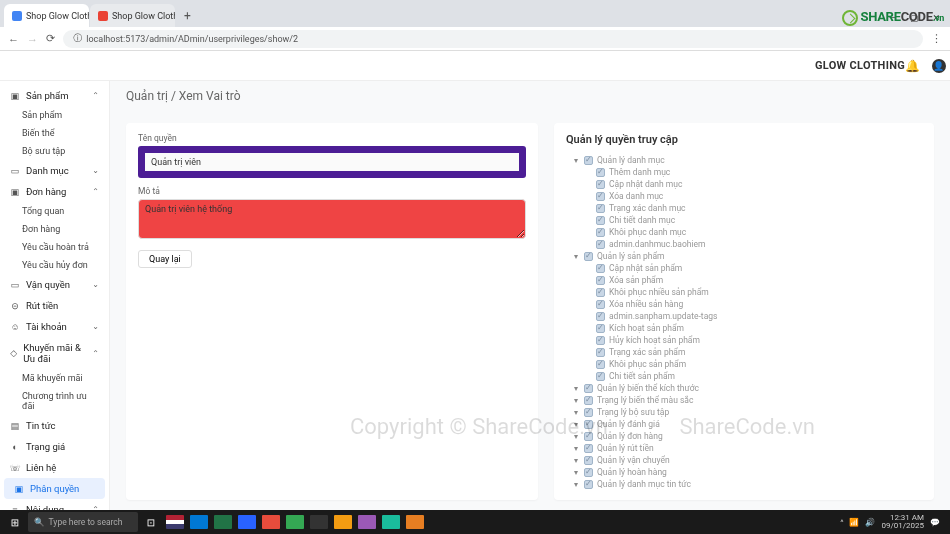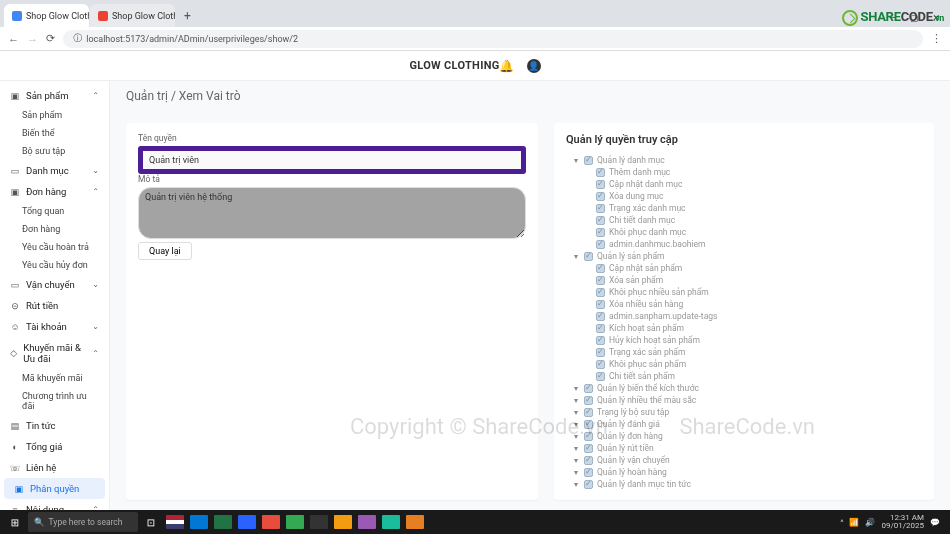--- a/index.html
+++ b/index.html
@@ -13,43 +13,43 @@
 .addr-bar{background:#fff;height:24px;display:flex;align-items:center;padding:0 8px;gap:8px;border-bottom:1px solid #ddd}
 .nav-btn{color:#555;font-size:11px;cursor:pointer}
 .nav-btn.disabled{color:#bbb}
 .url-field{flex:1;background:#f1f3f4;border-radius:11px;height:18px;padding:0 10px;font-size:9px;color:#555;display:flex;align-items:center}
 .sharecode-logo{position:absolute;right:6px;top:9px;font-size:13px;font-weight:700;letter-spacing:-.3px;z-index:5}
 .sc-green{color:#15803d}
 .sc-gray{color:#404040}
 .sc-icon{display:inline-block;width:16px;height:16px;border:2px solid #6fb536;border-radius:50%;vertical-align:middle;margin-right:2px;position:relative}
 .sc-icon:after{content:"";position:absolute;left:3px;top:3px;width:6px;height:6px;border:1px solid #6fb536;border-top:none;border-left:none;transform:rotate(-45deg)}
 .app{background:#fff;height:calc(534px - 51px - 24px);display:flex;flex-direction:column}
-.app-header{height:30px;border-bottom:1px solid #eee;display:flex;align-items:center;padding:0 4px;justify-content:center}
+.app-header{height:30px;border-bottom:1px solid #eee;display:flex;align-items:center;padding:0 4px;justify-content:flex-end}
 .brand{font-weight:700;font-size:11px;letter-spacing:.3px}
 .header-icons{display:flex;gap:12px;align-items:center;color:#333;font-size:12px}
 .user-icon{background:#333;color:#fff;width:14px;height:14px;border-radius:50%;display:flex;align-items:center;justify-content:center;font-size:9px}
 .body{flex:1;display:flex;overflow:hidden}
 .sidebar{width:110px;border-right:1px solid #eee;overflow-y:auto;padding:4px 0;background:#fff}
 .sb-group{padding:5px 10px;display:flex;align-items:center;gap:6px;font-size:9.5px;cursor:pointer;color:#222}
 .sb-group .chev{margin-left:auto;font-size:8px;color:#666}
 .sb-group.active{background:#e8f0fe;color:#1a73e8;border-radius:4px;margin:0 4px}
 .sb-sub{padding:4px 10px 4px 22px;font-size:9px;color:#444;cursor:pointer}
 .sb-icon{width:10px;height:10px;display:inline-flex;align-items:center;justify-content:center;font-size:9px;color:#555}
 .main{flex:1;background:#f8f9fa;overflow-y:auto;padding:8px 16px}
 .breadcrumb{font-size:12px;color:#666;margin-bottom:20px}
 .page-title{font-size:15px;font-weight:600;margin-bottom:10px}
 .content-row{display:flex;gap:16px}
 .card{background:#fff;border-radius:4px;padding:10px 12px;box-shadow:0 1px 2px rgba(0,0,0,.04)}
 .card.left{flex:1}
 .card.right{width:380px}
 .card-title{font-size:11px;font-weight:600;margin-bottom:8px}
 .field-label{font-size:8.5px;color:#666;margin-bottom:3px}
-.text-input{width:100%;border:5px solid #4c1d95;border-radius:3px;padding:4px 6px;font-size:9px;background:#fafafa;color:#333}
-.textarea{width:100%;border:1px solid #ddd;border-radius:13px;padding:4px 6px;font-size:9px;height:52px;resize:vertical;background:#a3a3a3;color:#333}
-.field-group{}
+.text-input{width:100%;border:7px solid #4c1d95;border-radius:3px;padding:4px 6px;font-size:9px;background:#fafafa;color:#333}
+.textarea{width:100%;border:1px solid #ddd;border-radius:4px;padding:4px 6px;font-size:9px;height:40px;resize:vertical;background:#ef4444;color:#333}
+.field-group{margin-bottom:8px}
 .btn-back{border:1px solid #ddd;background:#fff;padding:3px 10px;font-size:9px;border-radius:3px;cursor:pointer}
 .perm-tree{font-size:8.5px;color:#999}
 .perm-node{display:flex;align-items:center;gap:4px;padding:1px 0}
 .perm-node.lvl1{padding-left:8px}
 .perm-node.lvl2{padding-left:20px}
 .caret{width:6px;font-size:8px;color:#888}
 .chk{width:9px;height:9px;border:1px solid #bbb;border-radius:2px;background:#f0f0f0;position:relative;flex-shrink:0}
 .chk.on{background:#c8d6e5;border-color:#a0b4c8}
 .chk.on:after{content:"✓";position:absolute;left:0;top:-2px;font-size:8px;color:#7a8ca0}
 .taskbar{position:absolute;bottom:0;left:0;right:0;height:24px;background:#1a1a1a;display:flex;align-items:center;padding:0 4px;gap:2px;color:#fff;font-size:9px}
@@ -129,21 +129,21 @@
           <span class="sb-icon">▣</span>
           <span>Đơn hàng</span>
           <span class="chev">⌃</span>
         </div>
       <div class="sb-sub">Tổng quan</div>
       <div class="sb-sub">Đơn hàng</div>
       <div class="sb-sub">Yêu cầu hoàn trả</div>
       <div class="sb-sub">Yêu cầu hủy đơn</div>
       <div class="sb-group">
           <span class="sb-icon">▭</span>
-          <span>Vận chuyển</span>
+          <span>Vận quyền</span>
           <span class="chev">⌄</span>
         </div>
       <div class="sb-group">
           <span class="sb-icon">⊝</span>
           <span>Rút tiền</span>
         </div>
       <div class="sb-group">
           <span class="sb-icon">☺</span>
           <span>Tài khoản</span>
           <span class="chev">⌄</span>
@@ -154,21 +154,21 @@
           <span class="chev">⌃</span>
         </div>
       <div class="sb-sub">Mã khuyến mãi</div>
       <div class="sb-sub">Chương trình ưu đãi</div>
       <div class="sb-group">
           <span class="sb-icon">▤</span>
           <span>Tin tức</span>
         </div>
       <div class="sb-group">
           <span class="sb-icon">◐</span>
-          <span>Tổng giá</span>
+          <span>Trạng giá</span>
         </div>
       <div class="sb-group">
           <span class="sb-icon">☏</span>
           <span>Liên hệ</span>
         </div>
       <div class="sb-group active">
           <span class="sb-icon" style="color:#1a73e8">▣</span>
           <span>Phân quyền</span>
         </div>
       <div class="sb-group">
@@ -210,21 +210,21 @@
                 <span>Thêm danh mục</span>
               </div>
               <div class="perm-node lvl2">
                 <span class="caret"></span>
                 <span class="chk on"></span>
                 <span>Cập nhật danh mục</span>
               </div>
               <div class="perm-node lvl2">
                 <span class="caret"></span>
                 <span class="chk on"></span>
-                <span>Xóa dung mục</span>
+                <span>Xóa danh mục</span>
               </div>
               <div class="perm-node lvl2">
                 <span class="caret"></span>
                 <span class="chk on"></span>
                 <span>Trạng xác danh mục</span>
               </div>
               <div class="perm-node lvl2">
                 <span class="caret"></span>
                 <span class="chk on"></span>
                 <span>Chi tiết danh mục</span>
@@ -295,21 +295,21 @@
                 <span>Chi tiết sản phẩm</span>
               </div>
               <div class="perm-node lvl1">
                 <span class="caret">▾</span>
                 <span class="chk on"></span>
                 <span>Quản lý biến thể kích thước</span>
               </div>
               <div class="perm-node lvl1">
                 <span class="caret">▾</span>
                 <span class="chk on"></span>
-                <span>Quản lý nhiều thể màu sắc</span>
+                <span>Trạng lý biến thể màu sắc</span>
               </div>
               <div class="perm-node lvl1">
                 <span class="caret">▾</span>
                 <span class="chk on"></span>
                 <span>Trạng lý bộ sưu tập</span>
               </div>
               <div class="perm-node lvl1">
                 <span class="caret">▾</span>
                 <span class="chk on"></span>
                 <span>Quản lý đánh giá</span>

